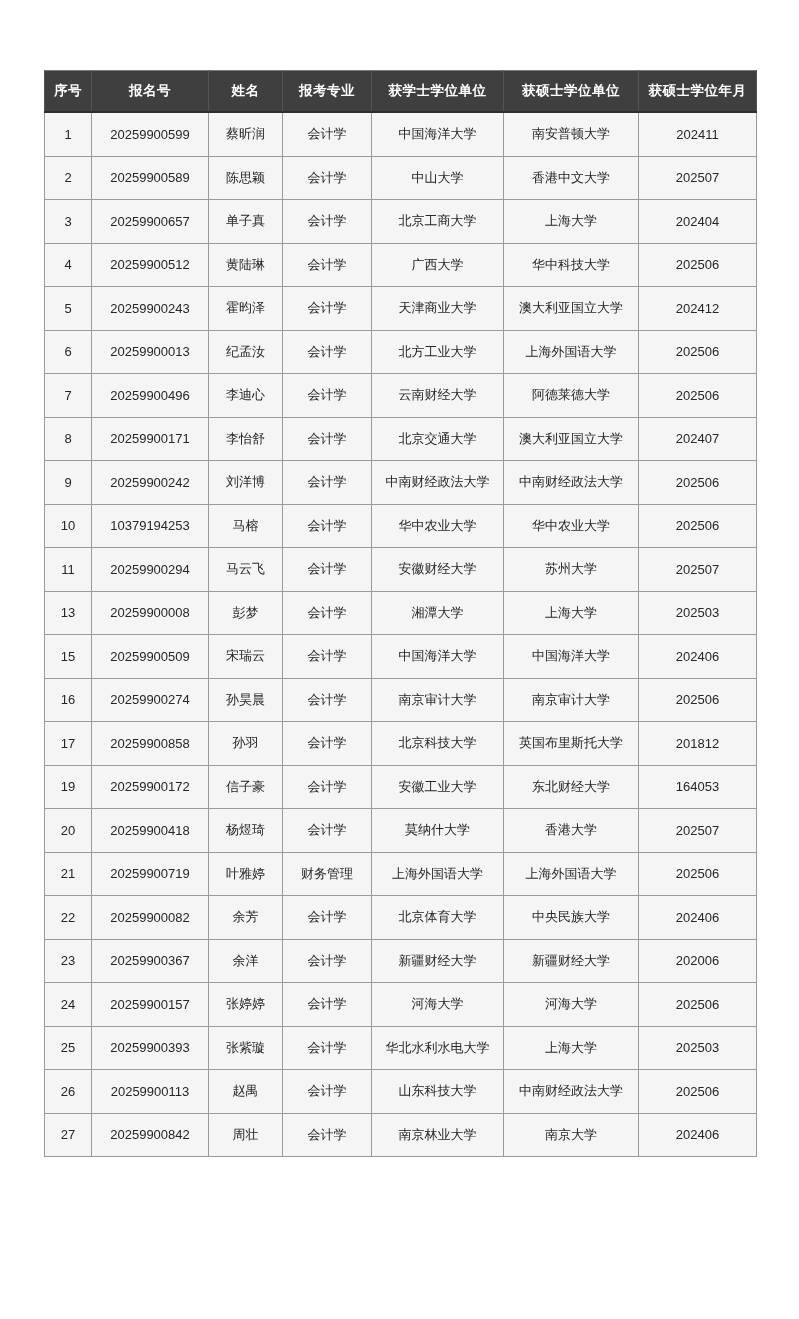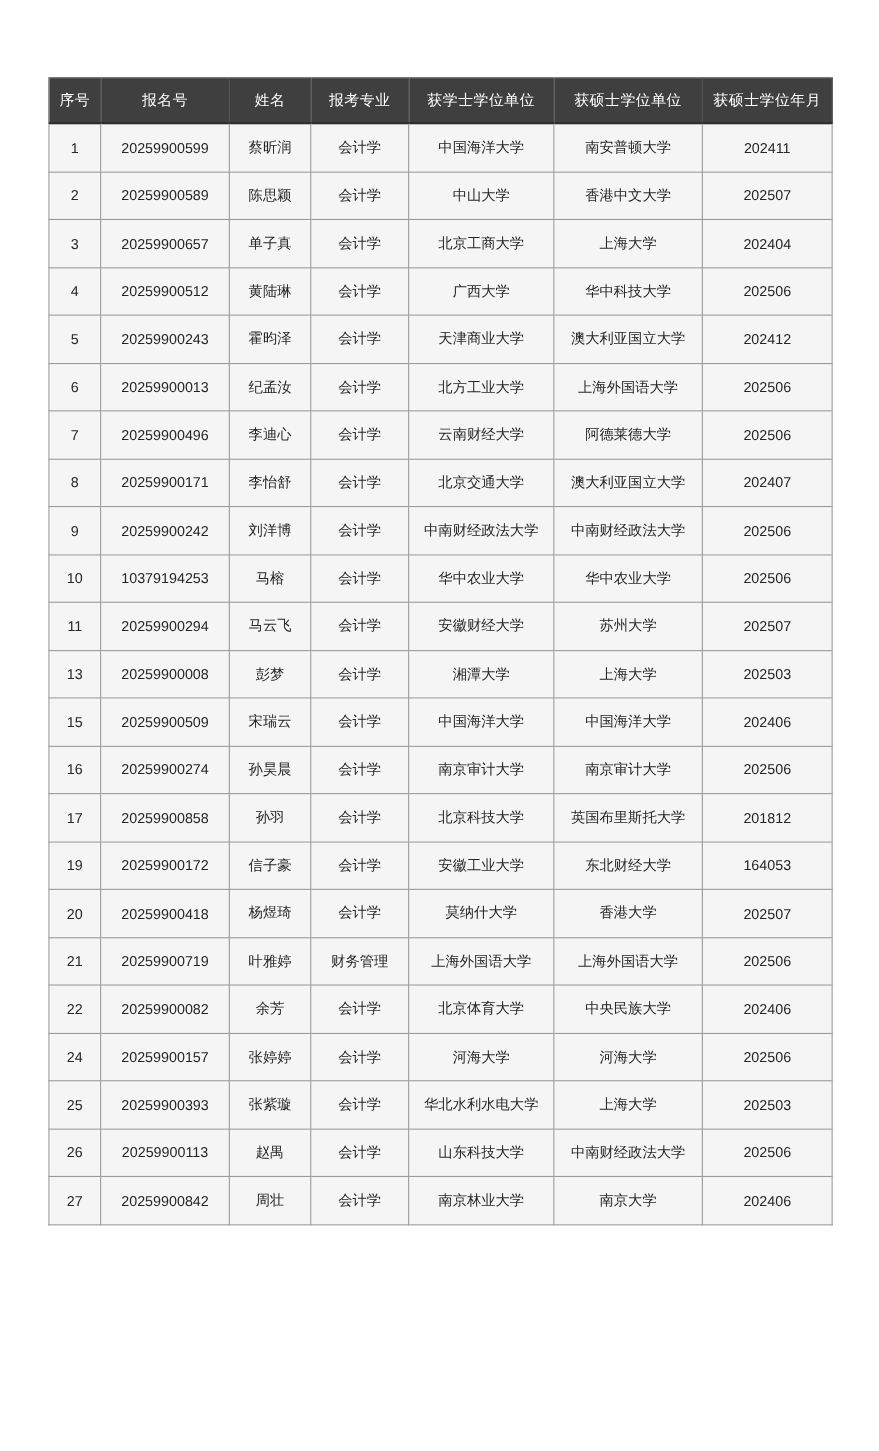--- a/index.html
+++ b/index.html
@@ -27,21 +27,21 @@
   }
   table{
     border-collapse:collapse;
     table-layout:fixed;
     width:712px;
     border:1px solid var(--outer-border);
   }
   thead th{
     background:var(--header-bg);
     color:var(--header-text);
-    font-weight:normal;
+    font-weight:bold;
     font-size:13.5px;
     height:40px;
     text-align:center;
     vertical-align:middle;
     border-left:1px solid #555;
     border-right:1px solid #555;
     border-bottom:2px solid var(--header-divider);
     padding:0 2px;
     letter-spacing:0.5px;
   }
@@ -249,20 +249,29 @@
         <tr>
           <td>22</td>
           <td>20259900082</td>
           <td>余芳</td>
           <td>会计学</td>
           <td>北京体育大学</td>
           <td>中央民族大学</td>
           <td>202406</td>
         </tr>
         <tr>
+          <td>23</td>
+          <td>20259900367</td>
+          <td>余洋</td>
+          <td>会计学</td>
+          <td>新疆财经大学</td>
+          <td>新疆财经大学</td>
+          <td>202006</td>
+        </tr>
+        <tr>
           <td>24</td>
           <td>20259900157</td>
           <td>张婷婷</td>
           <td>会计学</td>
           <td>河海大学</td>
           <td>河海大学</td>
           <td>202506</td>
         </tr>
         <tr>
           <td>25</td>

